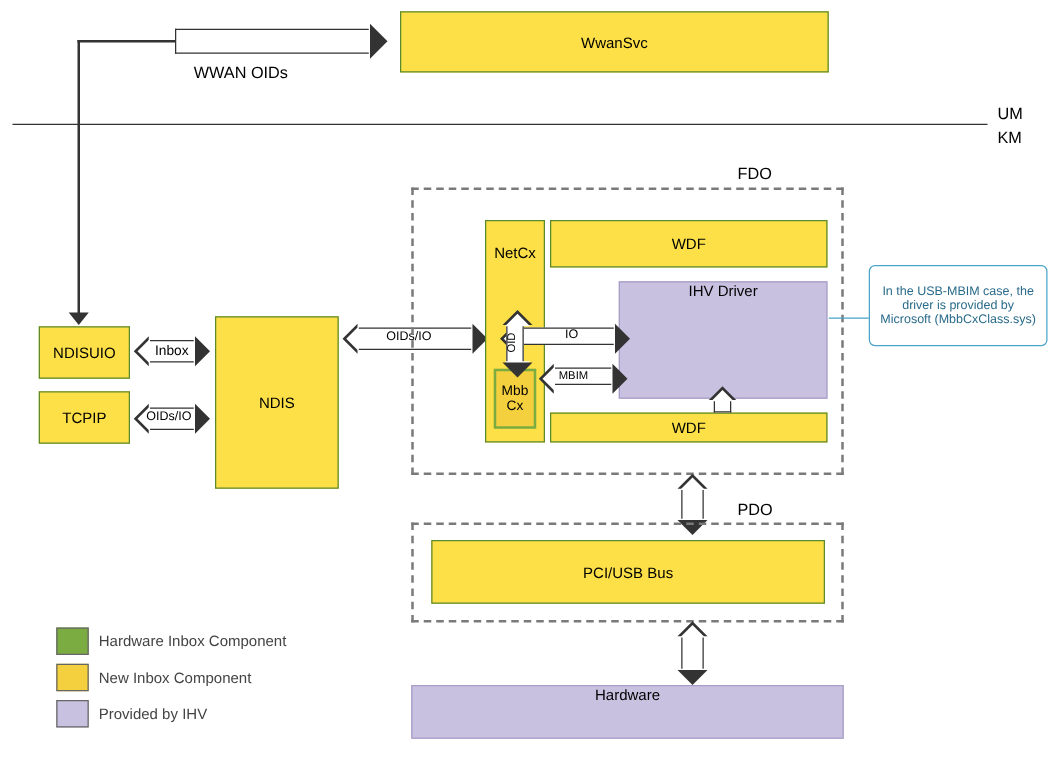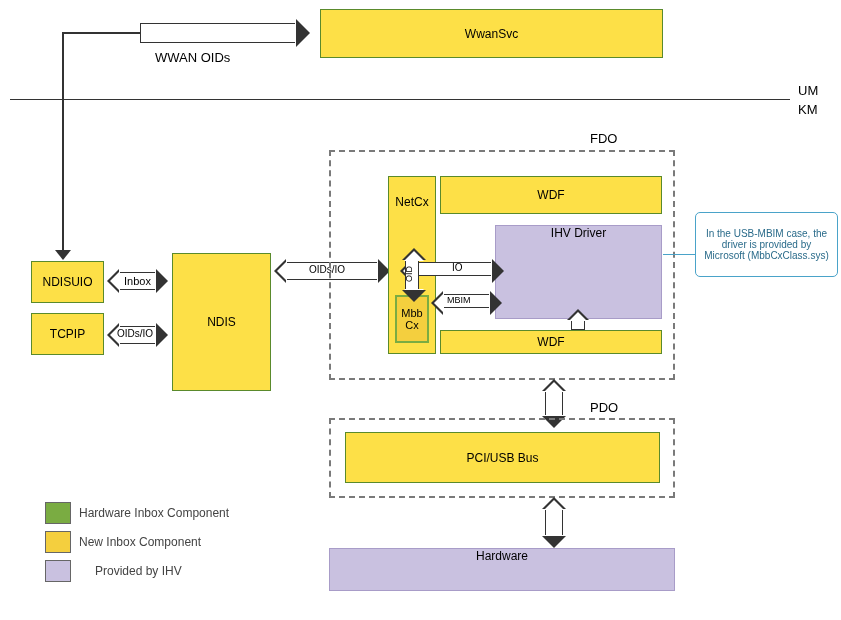--- a/index.html
+++ b/index.html
@@ -259,13 +259,13 @@
   <span>Hardware</span>
 </div>
 
 <div class="legend-swatch" style="left:45px; top:502px; background:#7aac42;"></div>
 <div class="legend-text" style="left:79px; top:506px;">Hardware Inbox Component</div>
 
 <div class="legend-swatch" style="left:45px; top:531px; background:#f4cf3e;"></div>
 <div class="legend-text" style="left:79px; top:535px;">New Inbox Component</div>
 
 <div class="legend-swatch" style="left:45px; top:560px; background:#c9c1e0;"></div>
-<div class="legend-text" style="left:95px; top:564px;">Provided by IHV</div>
+<div class="legend-text" style="left:79px; top:564px;">Provided by IHV</div>
 
 </body></html>

